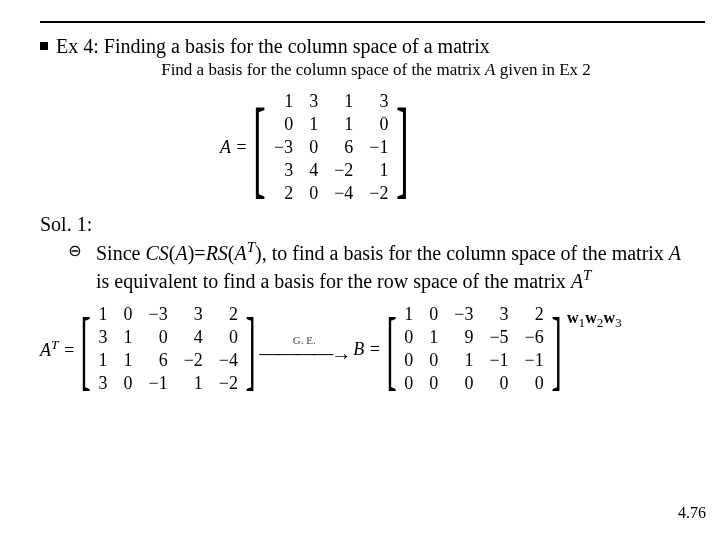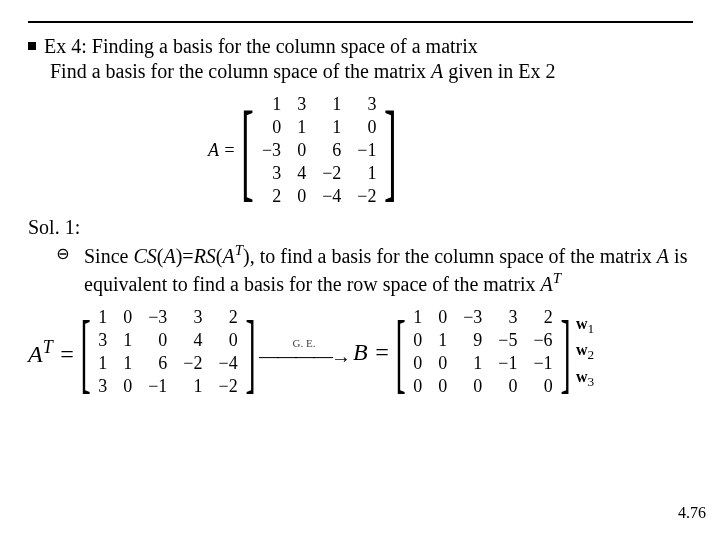--- a/index.html
+++ b/index.html
@@ -10,21 +10,21 @@
     background: #fff;
     font-family: "Times New Roman", Times, serif;
     color: #000;
     overflow: hidden;
   }
   .slide {
     width: 720px;
     height: 540px;
     position: relative;
     box-sizing: border-box;
-    padding: 15px 30px 0 28px;
+    padding: 15px 30px 0 40px;
   }
   .rule {
     border-top: 2px solid #000;
     width: 665px;
     margin-top: 6px;
     margin-bottom: 10px;
   }
   .header-line {
     display: flex;
     align-items: flex-start;
@@ -35,21 +35,22 @@
     width: 8px;
     height: 8px;
     background: #000;
     display: inline-block;
     margin-top: 9px;
     margin-right: 8px;
     flex: 0 0 auto;
   }
   .indent {
     padding-left: 22px;
-    font-size: 20px;
+    font-size: 17px;
+    text-align: center;
   }
   .matrixA {
     display: flex;
     align-items: center;
     justify-content: flex-start;
     margin: 10px 0 8px 180px;
     font-size: 18px;
   }
   .eqlabel {
     font-style: italic;
@@ -108,40 +109,40 @@
     max-width: 610px;
   }
   .ital { font-style: italic; }
   sup.T { font-style: italic; font-size: 0.75em; }
   .bottom {
     display: flex;
     align-items: center;
     margin-top: 10px;
     font-size: 16px;
   }
-  .bottom .eqlabel { font-size: 24px; }
+  .bottom .eqlabel { font-size: 18px; }
   .arrow-wrap {
     display: flex;
     flex-direction: column;
     align-items: center;
     margin: 0 4px;
     justify-content: center;
   }
   .arrow-ge {
     font-size: 11px;
     color: #444;
     margin-bottom: -4px;
   }
   .arrow {
     font-size: 20px;
     letter-spacing: -2px;
   }
   .wcol {
     display: flex;
-    flex-direction: column;
+    flex-direction: row;
     justify-content: space-around;
     height: 80px;
     margin-left: 6px;
   }
   .wcol span {
     font-size: 16px;
   }
   .wcol b { font-weight: bold; }
   .pagenum {
     position: absolute;

